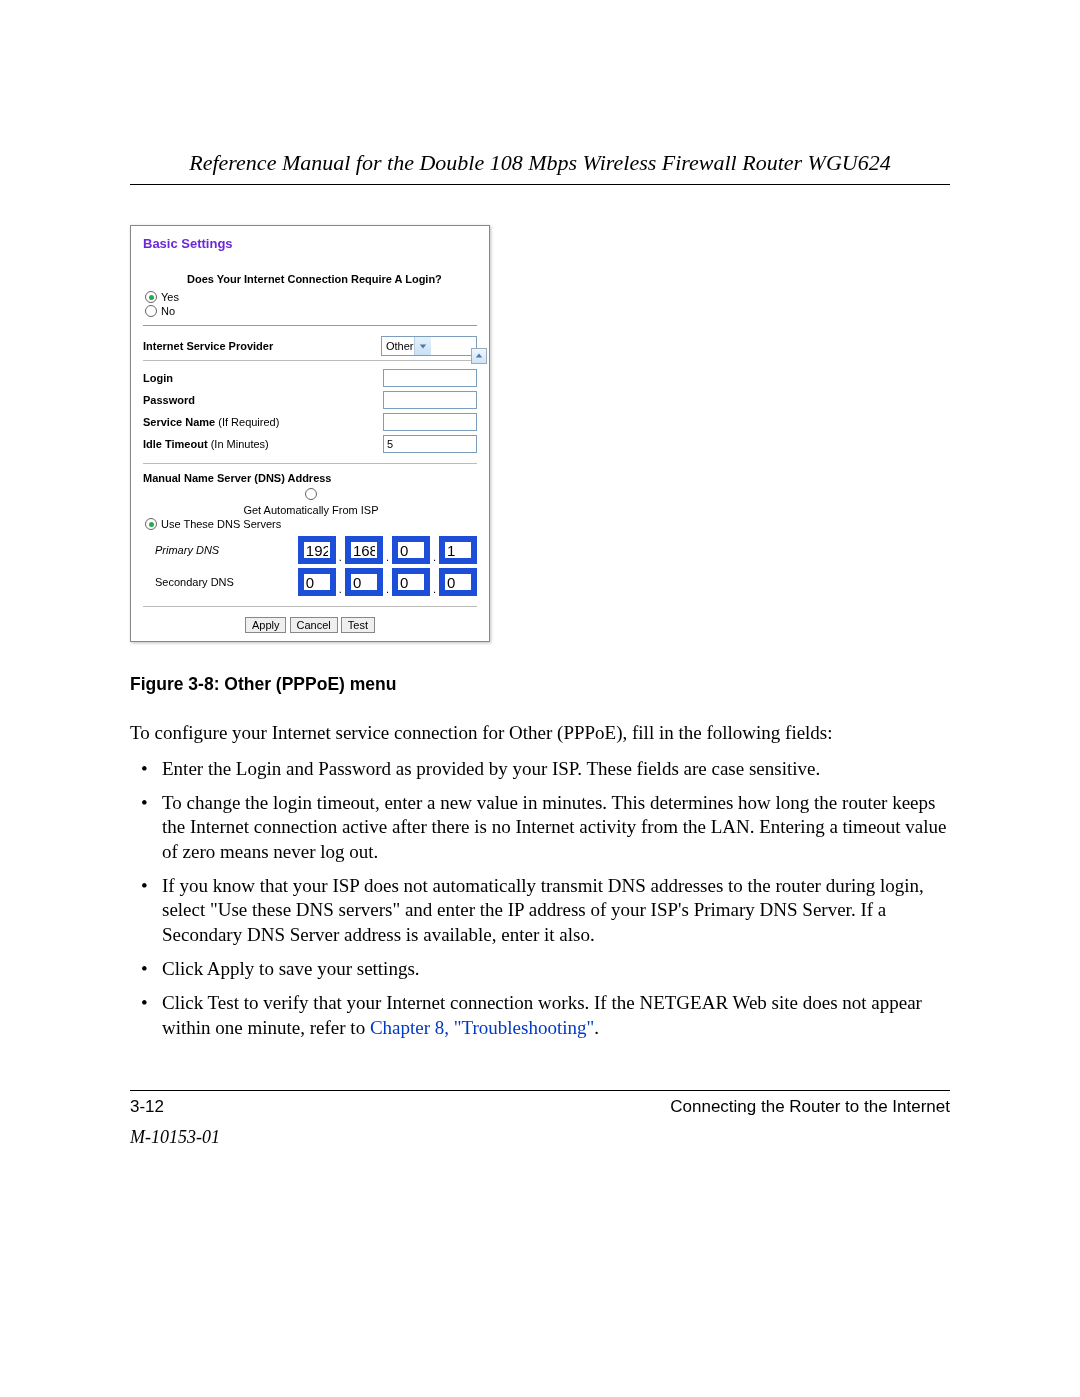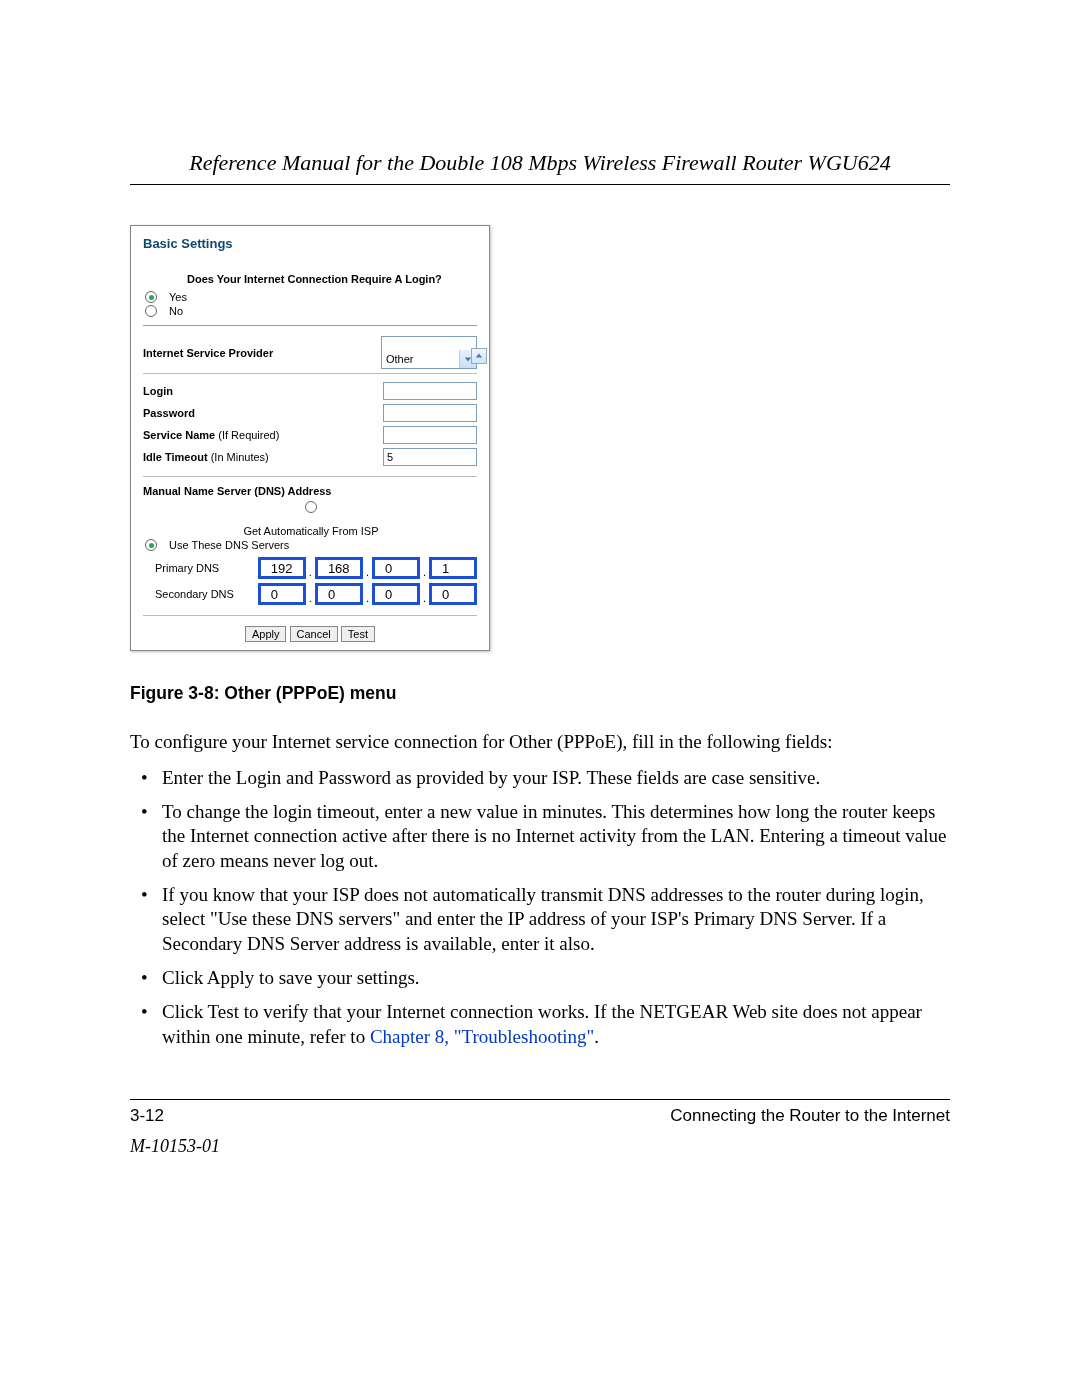--- a/index.html
+++ b/index.html
@@ -35,59 +35,59 @@
     background: #fff;
     box-shadow: 1px 1px 3px rgba(0,0,0,0.25);
     margin-left: 0;
     font-family: Arial, Helvetica, sans-serif;
     font-size: 11px;
     color: #000;
     position: relative;
   }
   .ss-inner { padding: 10px 12px 8px 12px; }
   .ss-title {
-    color: #0c4a6e;
+    color: #6d28d9;
     font-weight: bold;
     font-size: 13px;
     margin-bottom: 22px;
   }
   .ss-q { font-weight: bold; margin-bottom: 6px; padding-left: 44px; }
-  .radio-row { display: flex; align-items: center; gap: 12px; margin: 2px 0 2px 2px; }
+  .radio-row { display: flex; align-items: center; gap: 4px; margin: 2px 0 2px 2px; }
   .radio {
     width: 10px; height: 10px; border: 1px solid #666; border-radius: 50%;
     display: inline-flex; align-items: center; justify-content: center;
     background: #fff;
   }
   .radio.selected::after {
     content: ""; width: 5px; height: 5px; background: #2a5; border-radius: 50%;
   }
   .sep { border: none; border-top: 1px solid #999; margin: 8px 0 10px 0; }
   .subhr { border: none; border-top: 1px solid #bbb; margin: 4px 0 8px 0; }
   .field-row { display: flex; align-items: center; margin: 4px 0; }
   .field-label { flex: 1; font-weight: bold; }
   .field-label .paren { font-weight: normal; }
   .select {
     width: 90px; height: 18px; border: 1px solid #7b9ebd;
-    display: flex; align-items: center; justify-content: space-between;
-    padding: 13px 0 0 4px; background: #fff; font-size: 11px;
+    display: flex; align-items: center; justify-content: flex-start;
+    padding: 0 0 0 4px; background: #fff; font-size: 11px;
   }
   .select .arrow {
     width: 16px; height: 100%; border-left: 1px solid #b8cde0;
     background: linear-gradient(#e7f1fb, #c9e0f5);
     display: flex; align-items: center; justify-content: center;
   }
   .select .arrow svg { width: 8px; height: 8px; }
   .tbox {
     width: 86px; height: 16px; border: 1px solid #7b9ebd; padding: 0 3px;
     font-size: 11px; font-family: Arial, sans-serif; background:#fff;
   }
   .ipgrp { display: flex; gap: 2px; }
   .ipbox {
-    width: 22px; height: 16px; border: 3px solid #1d4ed8; padding: 0 10px;
-    font-size: 13px; font-family: Arial, sans-serif; background:#fff;
+    width: 22px; height: 16px; border: 6px solid #1d4ed8; padding: 0 2px;
+    font-size: 15px; font-family: Arial, sans-serif; background:#fff;
   }
   .dot { align-self: flex-end; padding: 0 1px 1px 1px; }
   .dns-header { font-weight: bold; margin-top: 2px; }
   .dns-sub { margin-left: 12px; margin-top:6px; margin-bottom:4px; }
   .btnrow { text-align: center; margin-top: 10px; }
   .btnrow button {
     font-family: Arial, sans-serif; font-size: 11px;
     border: 1px solid #888; background: #efefef; padding: 1px 6px;
   }
   .scroll-up {
@@ -185,21 +185,21 @@
       <div class="radio-row" style="margin-top:4px;flex-direction:column;">
         <span class="radio"></span>
         <span>Get Automatically From ISP</span>
       </div>
       <div class="radio-row">
         <span class="radio selected"></span>
         <span>Use These DNS Servers</span>
       </div>
 
       <div class="field-row dns-sub">
-        <span style="flex:1;">Primary DNS</span>
+        <span style="flex:1;font-style:italic;">Primary DNS</span>
         <span class="ipgrp">
           <input class="ipbox" value="192" style="">
             <span class="dot">.</span>
           <input class="ipbox" value="168" style="">
             <span class="dot">.</span>
           <input class="ipbox" value="0" style="">
             <span class="dot">.</span>
           <input class="ipbox" value="1" style="">
         </span>
       </div>

